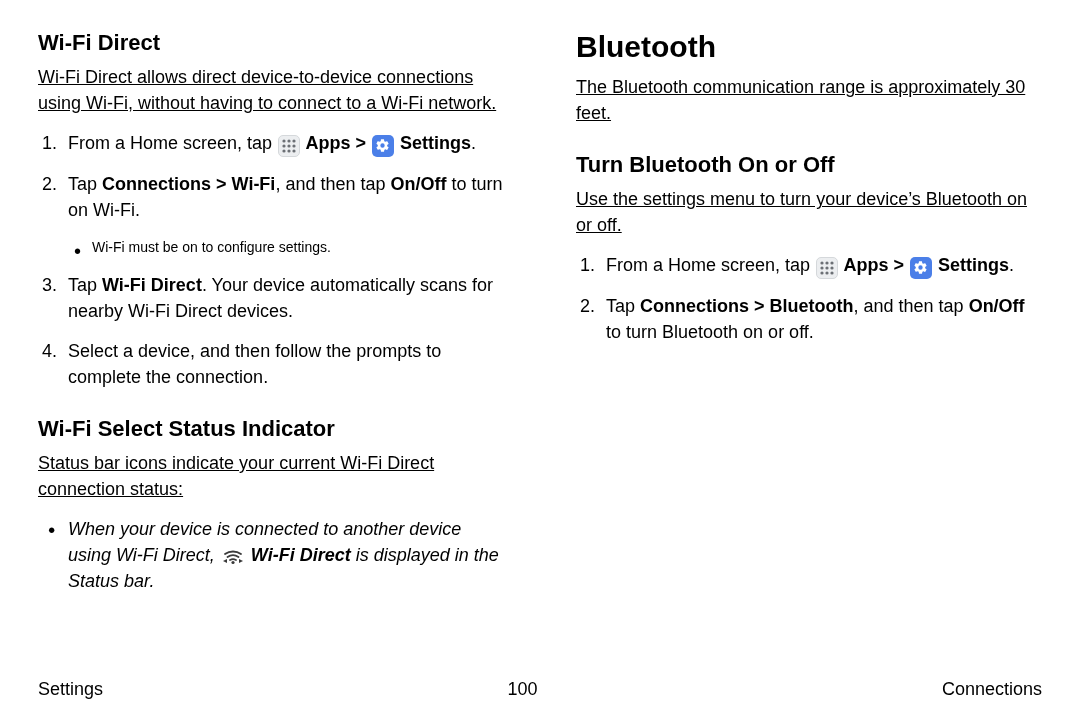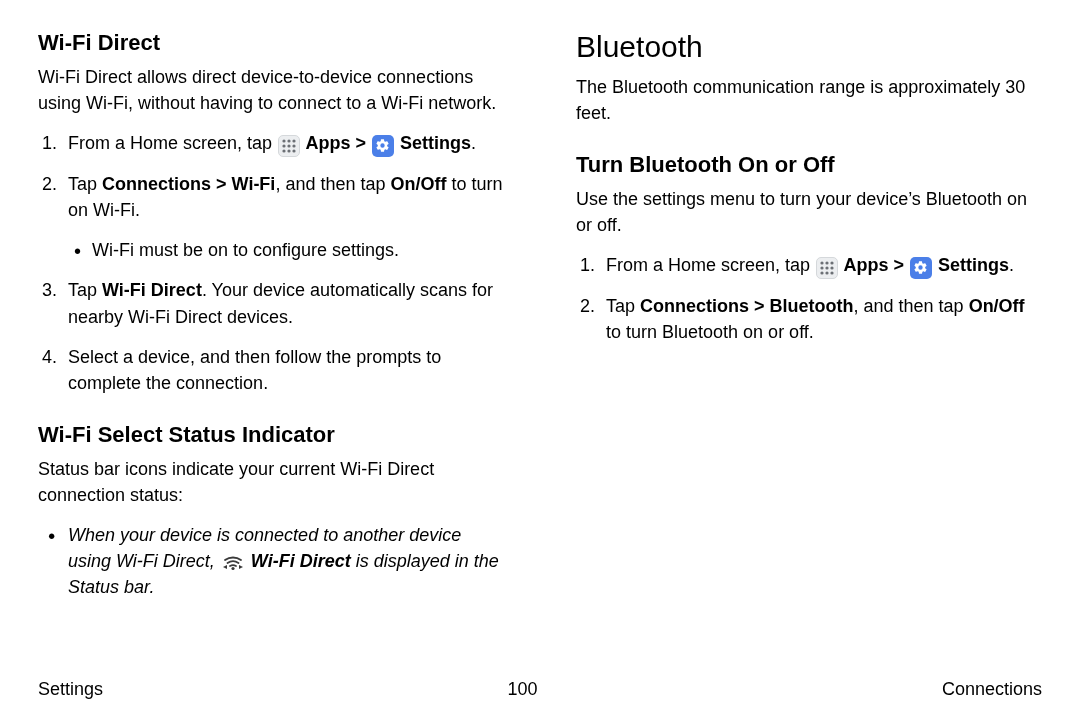--- a/index.html
+++ b/index.html
@@ -12,30 +12,30 @@
     position: relative;
     padding: 30px 38px 50px 38px;
   }
   .columns {
     display: flex;
     gap: 72px;
     height: 620px;
   }
   .col { flex: 1; }
   h2.sub { font-size: 22px; font-weight: 700; margin-bottom: 8px; }
-  h1.big { font-size: 30px; font-weight: 400; margin-bottom: 10px; }
-  p.body { font-size: 18px; line-height: 1.45; margin-bottom: 14px; }
+  h1.big { font-size: 30px; font-weight: 700; margin-bottom: 10px; }
+  p.body { font-size: 18px; line-height: 1.45; margin-bottom: 14px; text-decoration: underline; }
   ol { list-style: none; counter-reset: item; padding-left: 0; }
   ol > li { counter-increment: item; position: relative; padding-left: 30px; font-size: 18px; line-height: 1.45; margin-bottom: 14px; }
   ol > li::before { content: counter(item) "."; position: absolute; left: 4px; }
   ul.bullet { list-style: none; padding-left: 0; font-style: italic; }
   ul.bullet > li { position: relative; padding-left: 30px; font-size: 18px; line-height: 1.45; margin-bottom: 14px; }
   ul.bullet > li::before { content: "•"; position: absolute; left: 10px; font-size: 20px; }
   ul.inner { list-style: none; padding-left: 0; margin-top: 14px; }
-  ul.inner > li { position: relative; padding-left: 24px; font-size: 18px; line-height: 1.45; }
+  ul.inner > li { position: relative; padding-left: 24px; font-size: 14px; line-height: 1.45; }
   ul.inner > li::before { content: "•"; position: absolute; left: 6px; font-size: 20px; }
   .b { font-weight: 700; }
   .icon {
     display: inline-flex; align-items: center; justify-content: center;
     width: 22px; height: 22px; border-radius: 5px;
     vertical-align: -4px; margin: 0 1px;
   }
   .icon-apps { background: #eceef0; border: 1px solid #d5d8db; }
   .icon-apps svg { width: 14px; height: 14px; }
   .icon-settings { background: #4b7fe8; }

